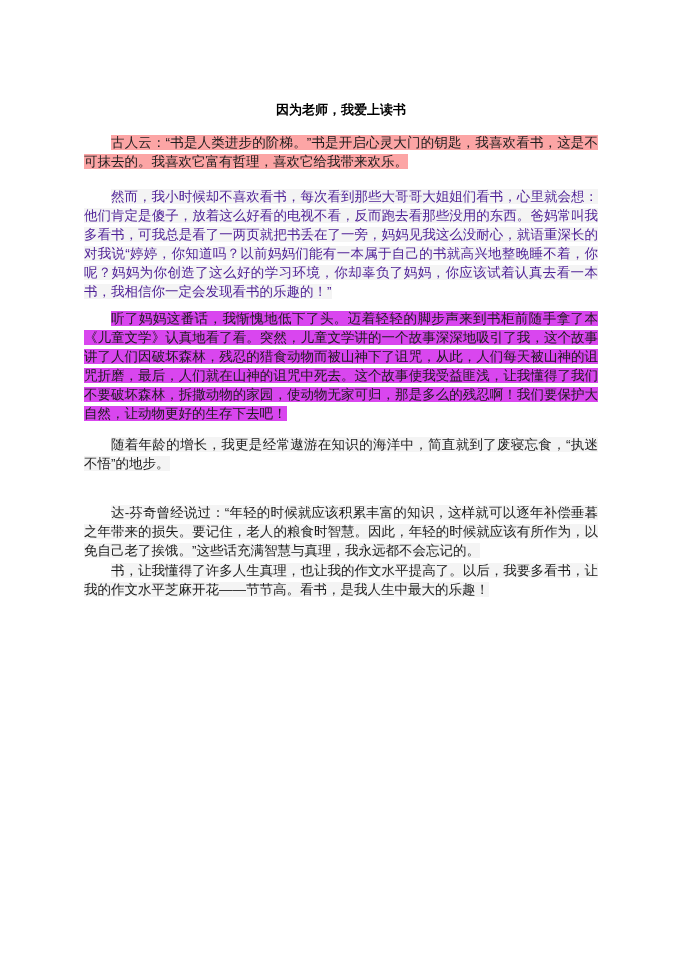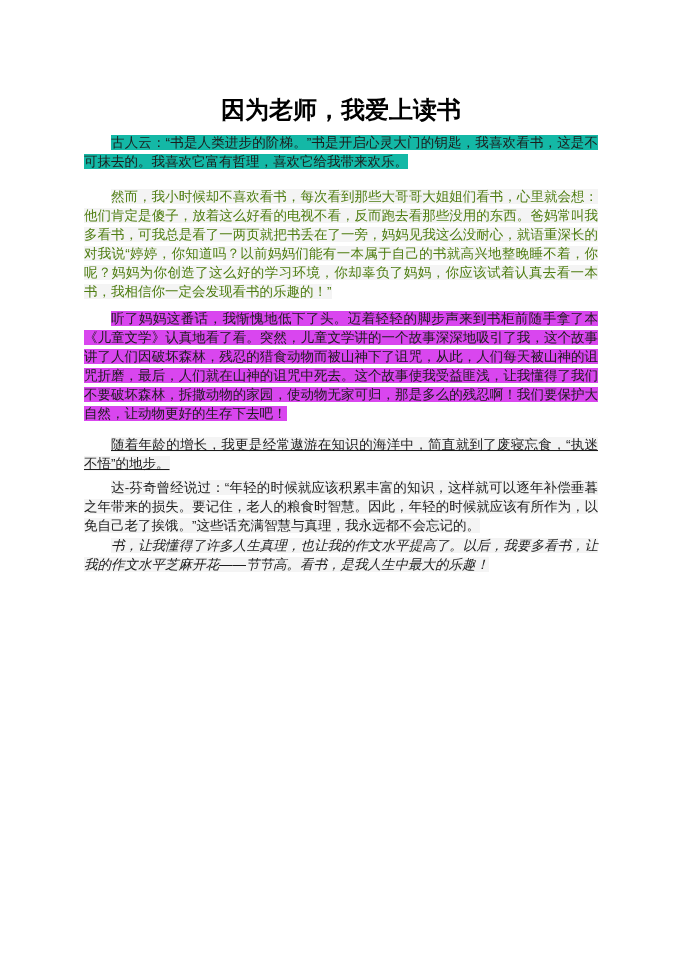--- a/index.html
+++ b/index.html
@@ -15,55 +15,55 @@
     font-family: "Liberation Sans", "DejaVu Sans", sans-serif;
   }
   .page {
     position: absolute;
     left: 84px;
     top: 97px;
     width: 514px;
   }
   .title {
     margin: 0 0 10px 0;
-    font-size: 24px;
+    font-size: 13px;
     line-height: 26px;
     font-weight: bold;
     color: #000000;
     text-align: center;
   }
   .para {
     margin: 0;
     font-size: 13.5px;
     line-height: 19px;
     color: #1c1c1c;
     text-indent: 2em;
     text-align: justify;
   }
   .para .hl {
     
     background: #f4f4f4;
   }
   .para.p1 { margin-bottom: 16px; }
   .para.p2 { margin-bottom: 8px;  }
   .para.p3 { margin-bottom: 12px; }
-  .para.p4 { margin-bottom: 5px; text-decoration: underline; }
+  .para.p4 { margin-bottom: 30px; }
   .para.p5 { margin-bottom: 1px; }
-  .para.p6 { margin-bottom: 4px; font-style: italic;    }
+  .para.p6 { margin-bottom: 4px;    }
 </style>
 </head>
 <body>
 
 <div class="page">
 
   <h1 class="title">因为老师，我爱上读书</h1>
 
-  <p class="para p1"><span class="hl" style="background: #14b8a6; color: rgb(28, 28, 28);">古人云：“书是人类进步的阶梯。”书是开启心灵大门的钥匙，我喜欢看书，这是不可抹去的。我喜欢它富有哲理，喜欢它给我带来欢乐。</span></p>
+  <p class="para p1"><span class="hl" style="background: #fca5a5; color: rgb(28, 28, 28);">古人云：“书是人类进步的阶梯。”书是开启心灵大门的钥匙，我喜欢看书，这是不可抹去的。我喜欢它富有哲理，喜欢它给我带来欢乐。</span></p>
 
-  <p class="para p2"><span class="hl" style="background: rgb(244, 244, 244); color: #4d7c0f;">然而，我小时候却不喜欢看书，每次看到那些大哥哥大姐姐们看书，心里就会想：他们肯定是傻子，放着这么好看的电视不看，反而跑去看那些没用的东西。爸妈常叫我多看书，可我总是看了一两页就把书丢在了一旁，妈妈见我这么没耐心，就语重深长的对我说“婷婷，你知道吗？以前妈妈们能有一本属于自己的书就高兴地整晚睡不着，你呢？妈妈为你创造了这么好的学习环境，你却辜负了妈妈，你应该试着认真去看一本书，我相信你一定会发现看书的乐趣的！”</span></p>
+  <p class="para p2"><span class="hl" style="background: rgb(244, 244, 244); color: #4c1d95;">然而，我小时候却不喜欢看书，每次看到那些大哥哥大姐姐们看书，心里就会想：他们肯定是傻子，放着这么好看的电视不看，反而跑去看那些没用的东西。爸妈常叫我多看书，可我总是看了一两页就把书丢在了一旁，妈妈见我这么没耐心，就语重深长的对我说“婷婷，你知道吗？以前妈妈们能有一本属于自己的书就高兴地整晚睡不着，你呢？妈妈为你创造了这么好的学习环境，你却辜负了妈妈，你应该试着认真去看一本书，我相信你一定会发现看书的乐趣的！”</span></p>
 
   <p class="para p3"><span class="hl" style="background: #d946ef; color: rgb(28, 28, 28);">听了妈妈这番话，我惭愧地低下了头。迈着轻轻的脚步声来到书柜前随手拿了本《儿童文学》认真地看了看。突然，儿童文学讲的一个故事深深地吸引了我，这个故事讲了人们因破坏森林，残忍的猎食动物而被山神下了诅咒，从此，人们每天被山神的诅咒折磨，最后，人们就在山神的诅咒中死去。这个故事使我受益匪浅，让我懂得了我们不要破坏森林，拆撒动物的家园，使动物无家可归，那是多么的残忍啊！我们要保护大自然，让动物更好的生存下去吧！</span></p>
 
   <p class="para p4"><span class="hl" style="background: rgb(244, 244, 244); color: rgb(28, 28, 28);">随着年龄的增长，我更是经常遨游在知识的海洋中，简直就到了废寝忘食，“执迷不悟”的地步。</span></p>
 
   <p class="para p5"><span class="hl" style="background: rgb(244, 244, 244); color: rgb(28, 28, 28);">达-芬奇曾经说过：“年轻的时候就应该积累丰富的知识，这样就可以逐年补偿垂暮之年带来的损失。要记住，老人的粮食时智慧。因此，年轻的时候就应该有所作为，以免自己老了挨饿。”这些话充满智慧与真理，我永远都不会忘记的。</span></p>
 
   <p class="para p6"><span class="hl" style="background: rgb(244, 244, 244); color: rgb(28, 28, 28);">书，让我懂得了许多人生真理，也让我的作文水平提高了。以后，我要多看书，让我的作文水平芝麻开花——节节高。看书，是我人生中最大的乐趣！</span></p>
 
 </div>

